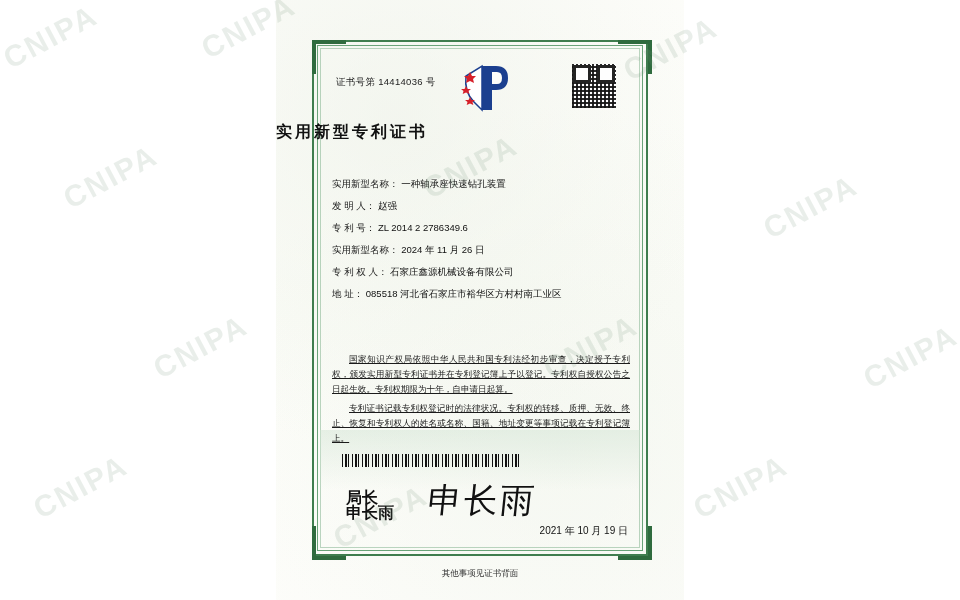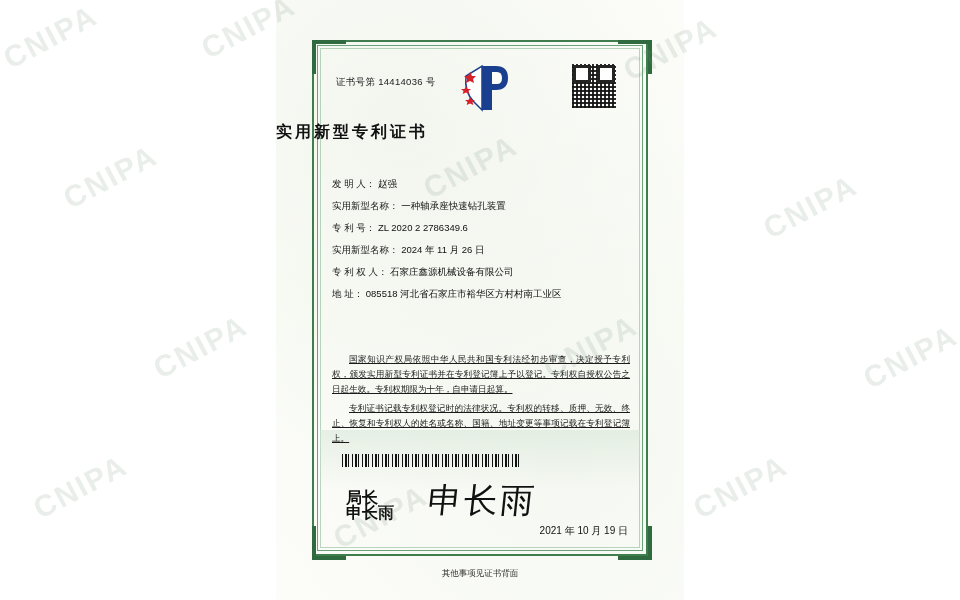--- a/index.html
+++ b/index.html
@@ -285,30 +285,30 @@
       <polygon points="18,35 19.5,38 23,38 20.5,40 21.3,43 18,41.4 14.7,43 15.5,40 13,38 16.5,38" fill="#d6202a"></polygon>
       <path d="M40 10 L45 10 Q50 10 50 16 Q50 22 45 22 L40 22 Z" fill="#fdfdf9"></path>
     </svg>
 
     <div class="qr"></div>
 
     <div class="title">实用新型专利证书</div>
 
     <div class="fields">
       <div class="field-row">
+        <span class="field-label">实用新型名称：</span>
+        <span class="field-value">一种轴承座快速钻孔装置</span>
+      </div>
+      <div class="field-row">
         <span class="field-label">发 明 人：</span>
         <span class="field-value">赵强</span>
       </div>
       <div class="field-row">
-        <span class="field-label">实用新型名称：</span>
-        <span class="field-value">一种轴承座快速钻孔装置</span>
-      </div>
-      <div class="field-row">
         <span class="field-label">专 利 号：</span>
-        <span class="field-value">ZL 2020 2 2786349.6</span>
+        <span class="field-value">ZL 2014 2 2786349.6</span>
       </div>
       <div class="field-row">
         <span class="field-label">实用新型名称：</span>
         <span class="field-value">2024 年 11 月 26 日</span>
       </div>
       <div class="field-row">
         <span class="field-label">专 利 权 人：</span>
         <span class="field-value">石家庄鑫源机械设备有限公司</span>
       </div>
       <div class="field-row">

